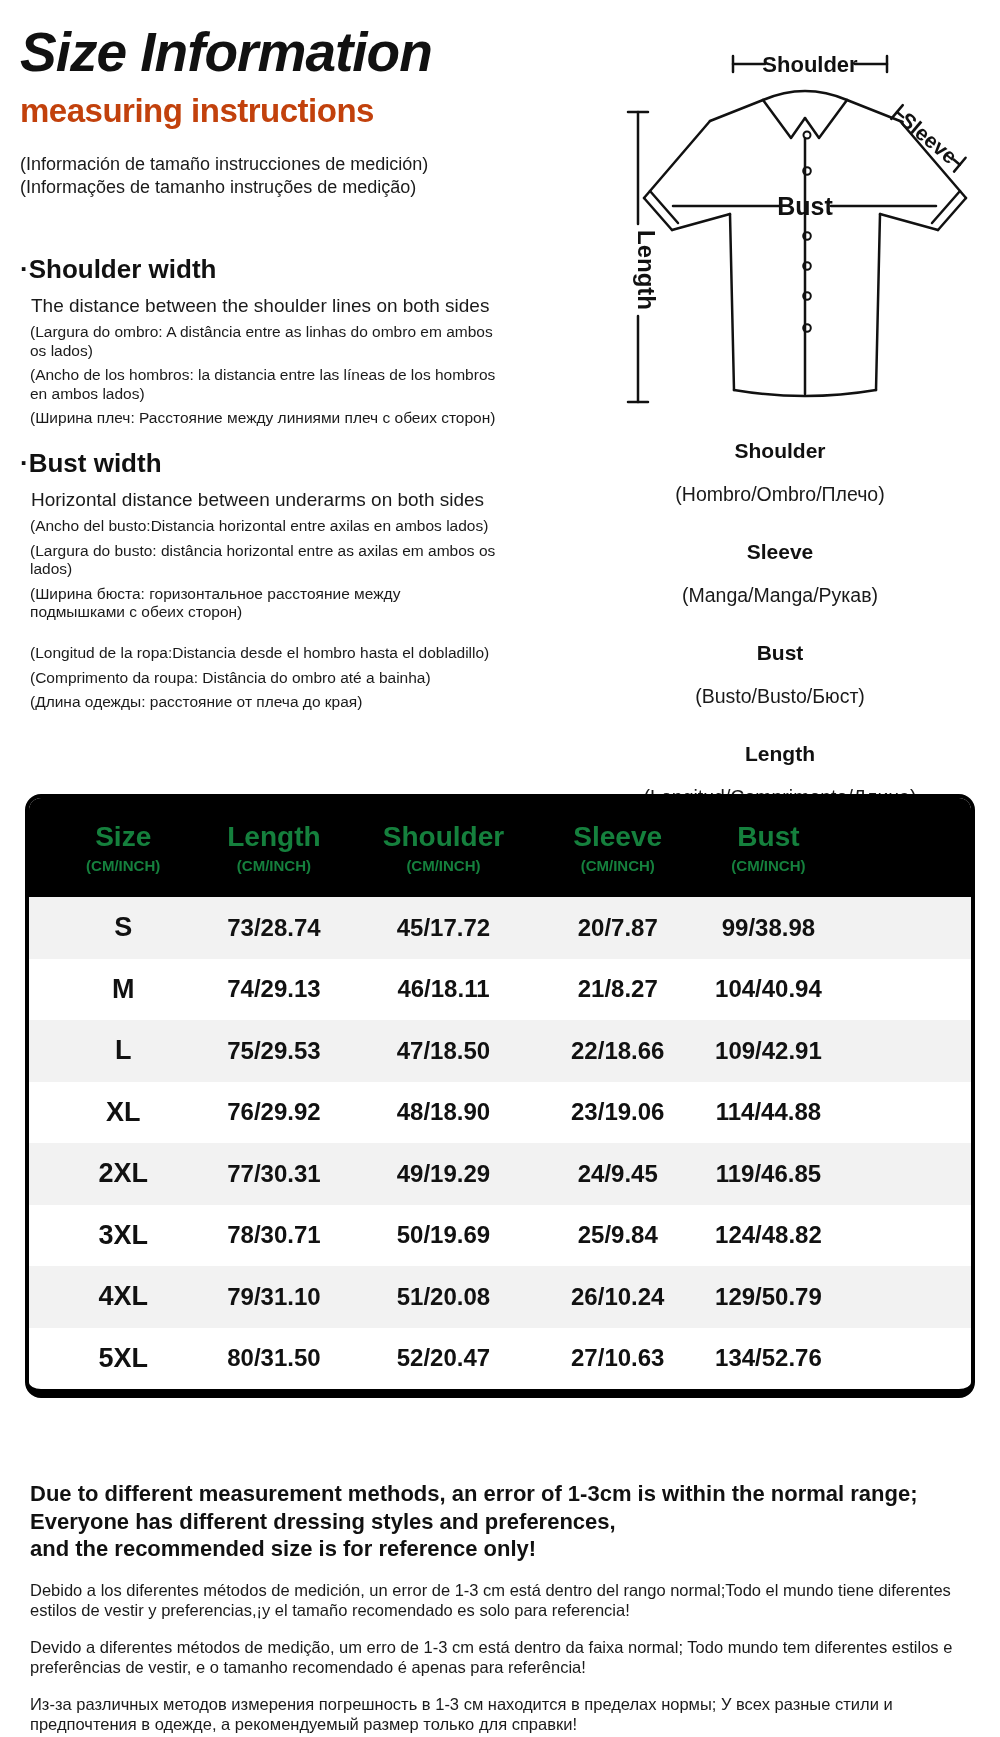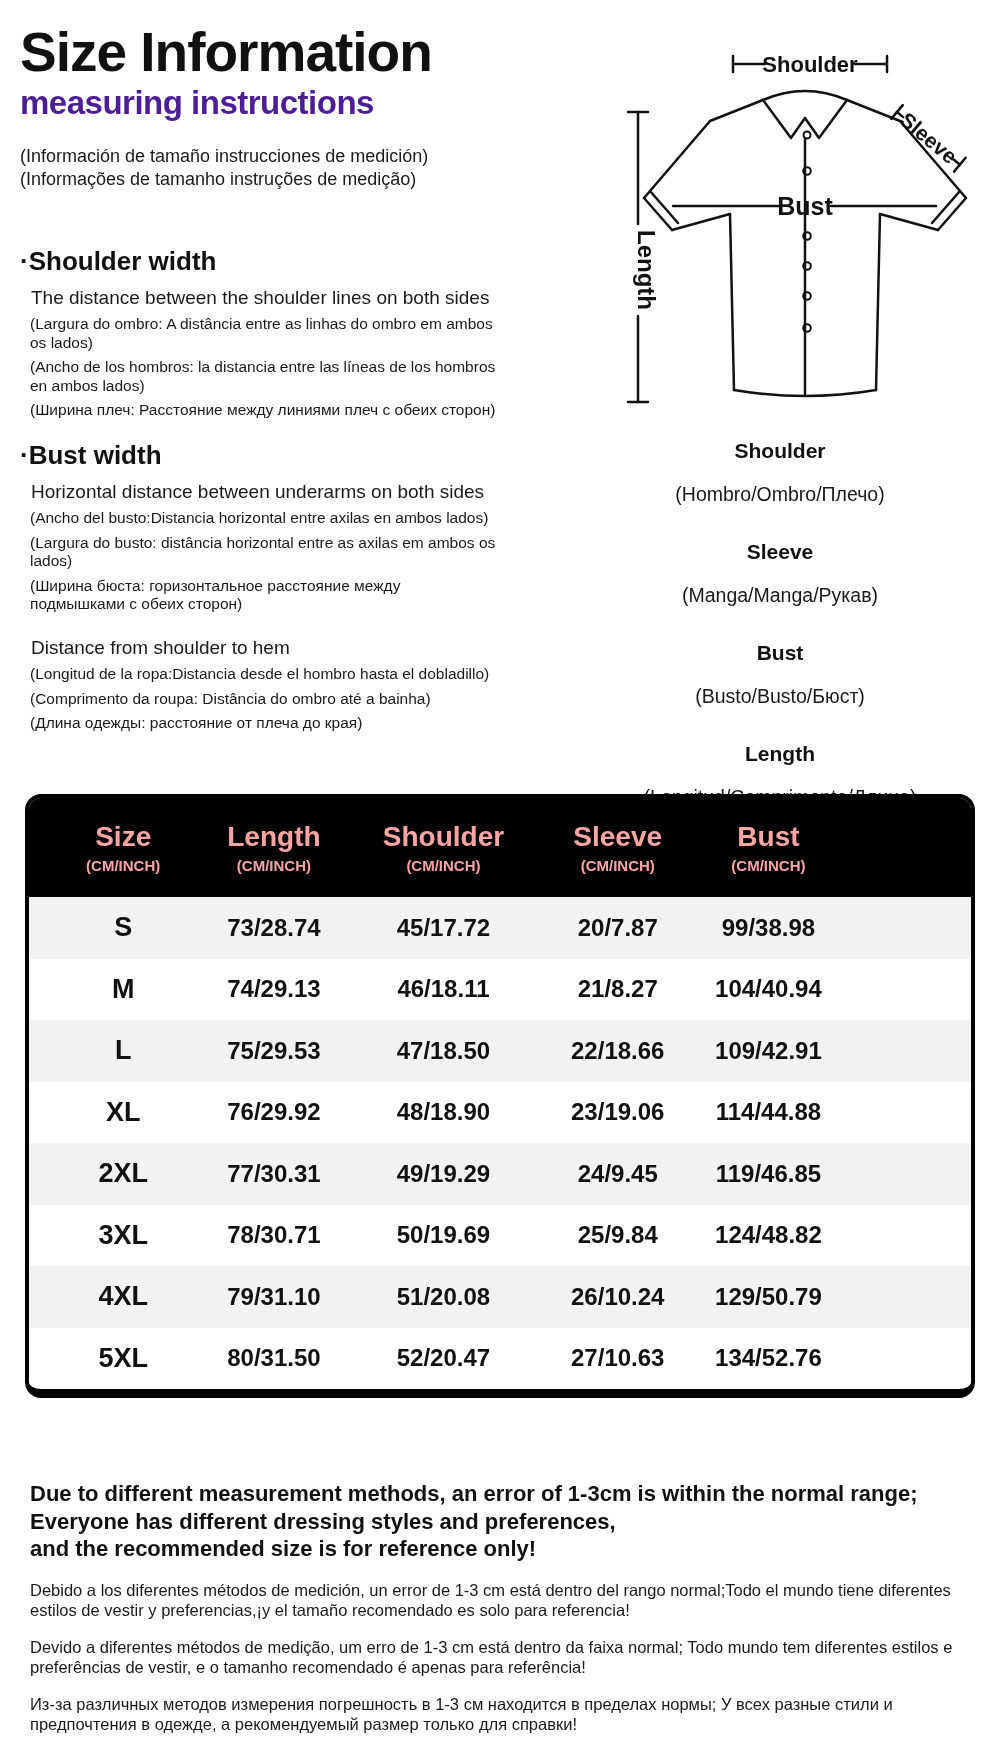--- a/index.html
+++ b/index.html
@@ -2,42 +2,42 @@
 <html><head>
 <meta charset="utf-8">
 <style>
   html,body{margin:0;padding:0;}
   body{
     width:1000px;height:1737px;position:relative;background:#ffffff;
     font-family:"Liberation Sans", sans-serif;color:#1a1a1a;overflow:hidden;
   }
   
   .left-col{position:absolute;left:20px;top:22px;width:505px;}
-  .title{font-size:55px;font-weight:bold;line-height:61px;letter-spacing:-1px;color:#111;}
-  .subtitle{font-size:33px;font-weight:bold;line-height:40px;margin-top:0;letter-spacing:-.5px;color:#4c1d95;}
+  .title{font-size:55px;font-weight:bold;line-height:61px;letter-spacing:-1px;color:#111;font-style:italic;}
+  .subtitle{font-size:33px;font-weight:bold;line-height:40px;margin-top:8px;letter-spacing:-.5px;color:#c2410c;}
   .sub-trans{font-size:18px;line-height:22.5px;margin-top:22px;}
   .section{margin-top:20px;}
   .section.first{margin-top:56px;}
   .section.third{margin-top:22px;}
   .sec-title{font-size:26px;font-weight:bold;line-height:30px;white-space:nowrap;color:#111;}
   .sec-en{font-size:19px;line-height:23px;margin:10px 0 0 11px;white-space:nowrap;}
   .sec-trans{font-size:15.5px;line-height:18.6px;margin:6px 0 0 10px;max-width:468px;}
   
   .right-col{position:absolute;left:560px;top:28px;width:440px;text-align:center;}
   .shirt-svg{display:block;width:440px;height:390px;}
   .legend-block{margin-top:33px;}
   .legend-block.first{margin-top:20px;}
   .legend-label{font-size:21px;font-weight:bold;line-height:25px;color:#111;}
   .legend-trans{font-size:19.5px;line-height:24px;margin-top:19px;}
   
   .size-table{
     position:absolute;left:25px;top:794px;width:950px;height:604px;box-sizing:border-box;
     border:4px solid #000;border-bottom-width:9px;border-radius:16px;overflow:hidden;background:#fff;
   }
-  .thead{background:#000;color:#fca5a5;height:99px;display:grid;
+  .thead{background:#000;color:#15803d;height:99px;display:grid;
     grid-template-columns:20% 12% 24% 13% 19% 12%;align-items:center;}
   .th{text-align:center;}
   .th-main{font-size:28px;font-weight:bold;line-height:30px;}
   .th-sub{font-size:15px;font-weight:bold;margin-top:5px;}
   .trow{display:grid;grid-template-columns:20% 12% 24% 13% 19% 12%;align-items:center;height:61.5px;}
   .trow.alt{background:#f2f2f2;}
   .td{text-align:center;font-weight:bold;font-size:24px;color:#111;}
   .td.size-cell{font-size:27px;}
   
   .footer{position:absolute;left:30px;top:1480px;width:940px;}
@@ -63,21 +63,20 @@
 
   <div class="section">
     <div class="sec-title">·Bust width</div>
     <div class="sec-en">Horizontal distance between underarms on both sides</div>
     <div class="sec-trans">(Ancho del busto:Distancia horizontal entre axilas en ambos lados)</div>
     <div class="sec-trans">(Largura do busto: distância horizontal entre as axilas em ambos os lados)</div>
     <div class="sec-trans">(Ширина бюста: горизонтальное расстояние между подмышками с обеих сторон)</div>
   </div>
 
   <div class="section third">
-    <div class="sec-en">Distance from shoulder to hem</div>
     <div class="sec-trans">(Longitud de la ropa:Distancia desde el hombro hasta el dobladillo)</div>
     <div class="sec-trans">(Comprimento da roupa: Distância do ombro até a bainha)</div>
     <div class="sec-trans">(Длина одежды: расстояние от плеча до края)</div>
   </div>
 </div>
 
 <div class="right-col">
   <svg class="shirt-svg" viewBox="0 0 440 390" xmlns="http://www.w3.org/2000/svg">
     <g stroke="#111" stroke-width="2.5" fill="none" stroke-linecap="round" stroke-linejoin="round">
 

